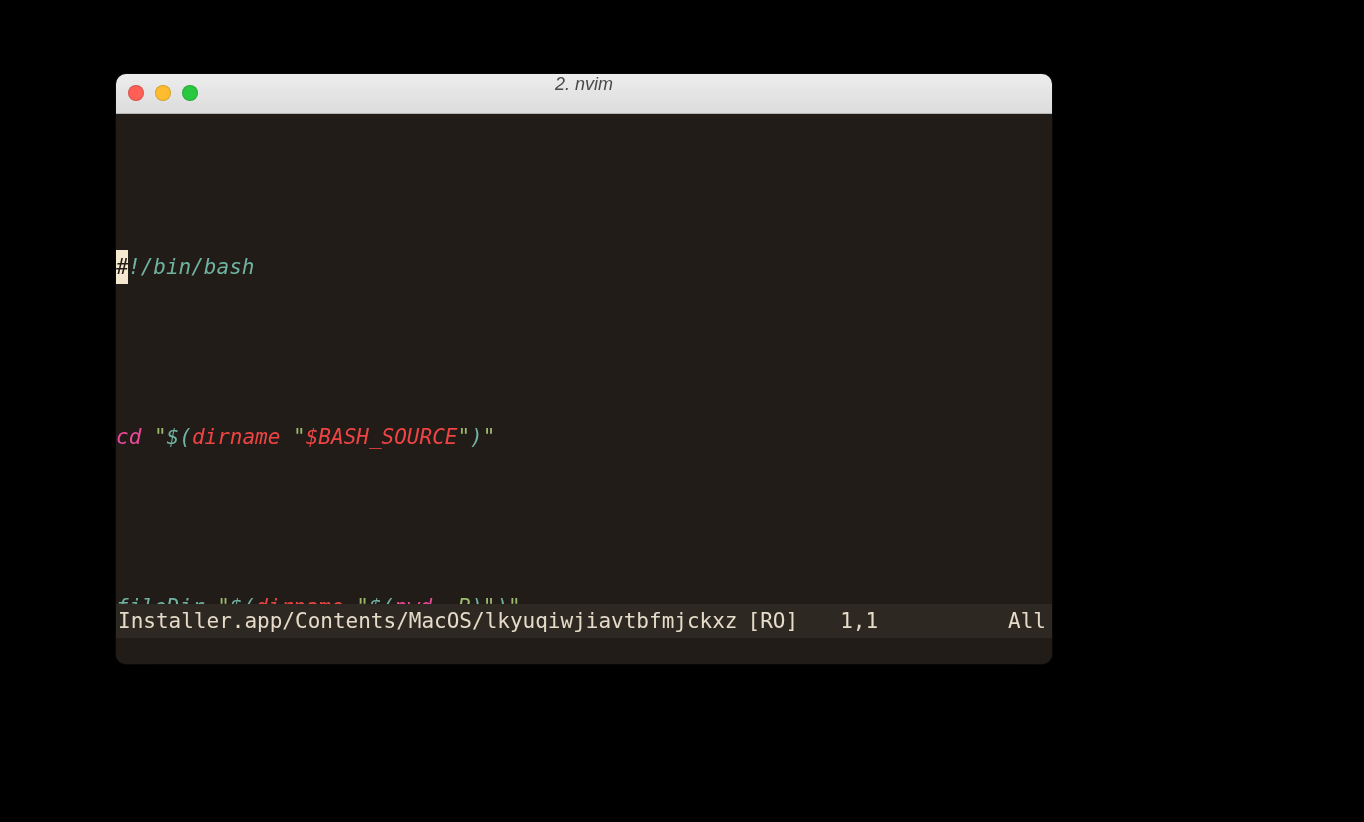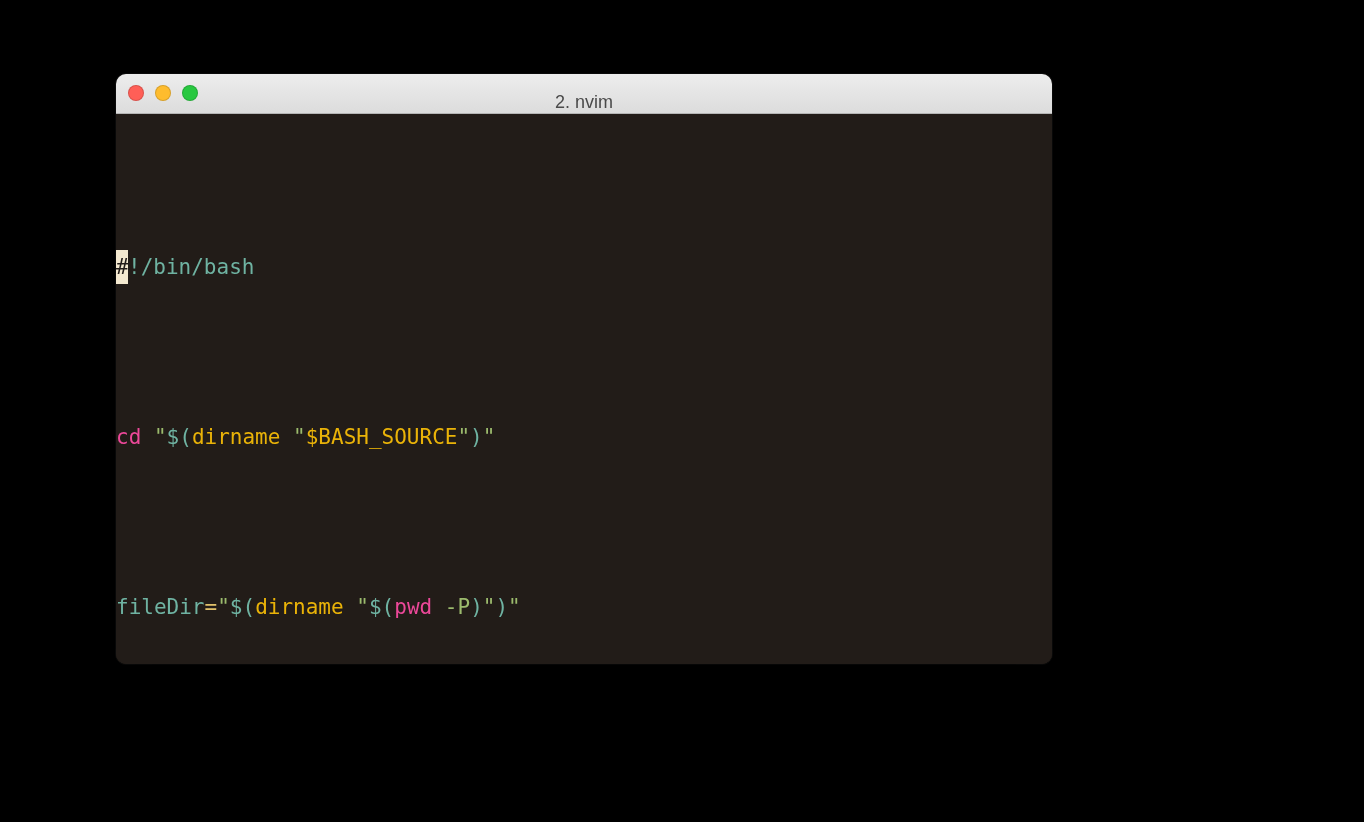--- a/index.html
+++ b/index.html
@@ -20,22 +20,23 @@
     border-radius: 10px;
     overflow: hidden;
     box-shadow: 0 20px 60px rgba(0,0,0,0.7), 0 0 0 1px rgba(255,255,255,0.05);
     background: #1f1a16;
   }
   .titlebar {
     height: 39px;
     background: linear-gradient(to bottom, #ededed 0%, #dcdcdc 100%);
     border-bottom: 1px solid #b5b5b5;
     display: flex;
-    align-items: flex-end;
+    align-items: flex-start;
     position: relative;
+    font-style: italic;
   }
   .traffic {
     position: absolute;
     left: 12px;
     top: 11px;
     display: flex;
     gap: 11px;
   }
   .dot {
     width: 16px;
@@ -63,32 +64,33 @@
     bottom: 0;
     background: #221c18;
     font-size: 21px;
     line-height: 34px;
     color: #d9d2c8;
     white-space: pre;
     letter-spacing: 0px;
   }
   .editor-line {
     padding: 0 18px 0 0;
+    font-style: italic;
   }
   .cursor {
     display: inline-block;
     background: #f4e9d0;
     color: #221c18;
     width: 12px;
     text-align: center;
   }
   
   .c-teal   { color: #6fb3a2; }   
   .c-red    { color: #ec4899; }   
-  .c-orange { color: #eab308; }   
+  .c-orange { color: #ef4444; }   
   .c-green  { color: #9cbb6d; }   
   .c-yellow { color: #e0c06a; }
 
   .statusline {
     position: absolute;
     left: 0;
     right: 0;
     bottom: 26px;
     height: 34px;
     line-height: 34px;
@@ -144,16 +146,23 @@
     
     
     
     
     
     
     
     
     
 
+    <div class="statusline">
+      <span class="status-file">Installer.app/Contents/MacOS/lkyuqiwjiavtbfmjckxz</span>
+      <span class="status-flags">[RO]</span>
+      <span class="status-gap"></span>
+      <span class="status-pos">1,1</span>
+      <span class="status-pct">All</span>
+    </div>
 
     <div class="bottom-gutter"></div>
   </div>
 </div>
 
 </body></html>

